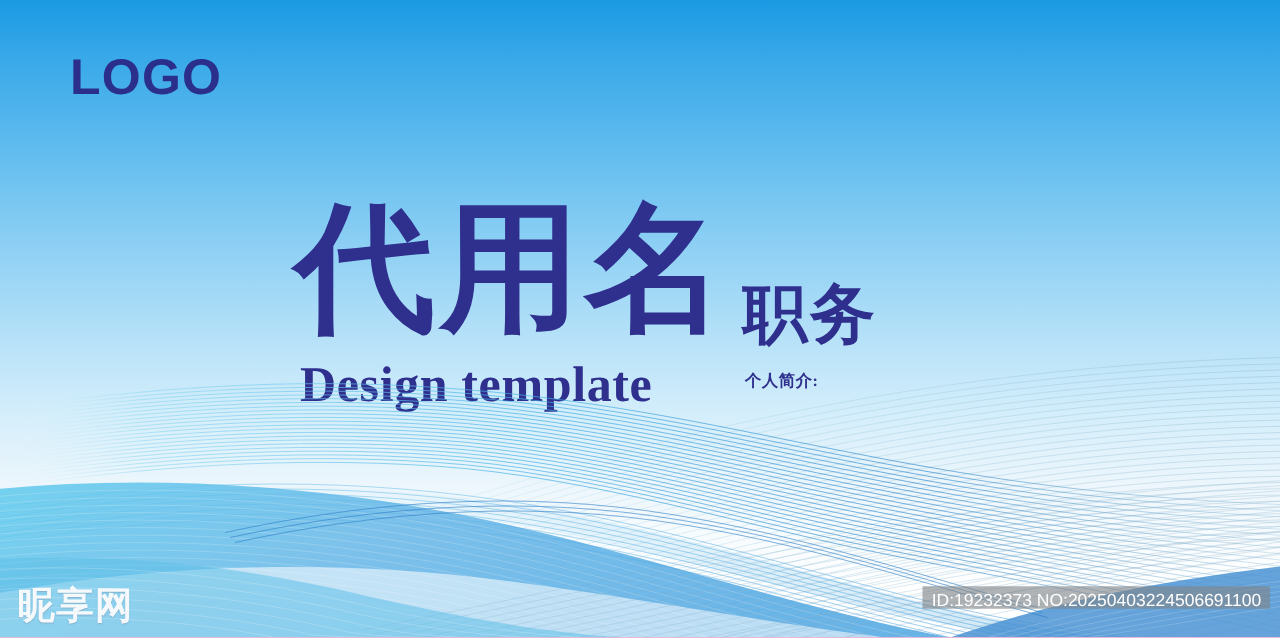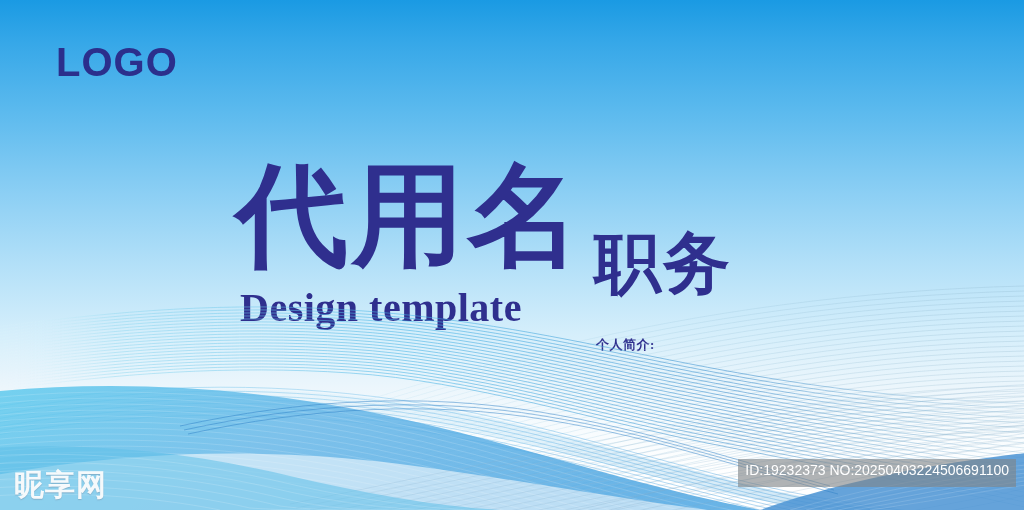--- a/index.html
+++ b/index.html
@@ -75,40 +75,39 @@
     font-size: 40px;
     line-height: 1;
     color: #2f2f8e;
     letter-spacing: 0.5px;
     white-space: nowrap;
   }
   .role-title {
     position: absolute;
     left: 594px;
     top: 70px;
-    font-family: Liberation Serif, serif;
-    font-weight: bold;
-    font-size: 67px;
+    font-family: Liberation Mono, monospace;
+    font-weight: bold;
+    font-size: 52px;
     line-height: 1;
     color: #2f2f8e;
     letter-spacing: 2px;
     white-space: nowrap;
   }
   .profile-label {
     position: absolute;
     left: 596px;
     top: 138px;
     font-family: "Liberation Serif", "DejaVu Serif", serif;
     font-weight: bold;
     font-size: 13px;
     line-height: 1;
     color: #2f2f8e;
     letter-spacing: 0.5px;
     white-space: nowrap;
-    margin-top: 40px;
   }
 
   
   .waves {
     position: absolute;
     left: 0;
     bottom: 0;
     width: 1024px;
     height: 230px;
   }
@@ -147,21 +146,21 @@
   }
   .watermark-id {
     position: absolute;
     right: 8px;
     bottom: 23px;
     background: rgba(128,132,136,0.62);
     color: #ffffff;
     font-family: "Liberation Sans", sans-serif;
     font-size: 14px;
     line-height: 1;
-    padding: 4px 7px 10px 7px;
+    padding: 4px 7px 0 7px;
     letter-spacing: 0px;
     white-space: nowrap;
   }
 </style>
 </head>
 <body>
 
 <div id="poster">
 
   <div class="bg-gradient"></div>

